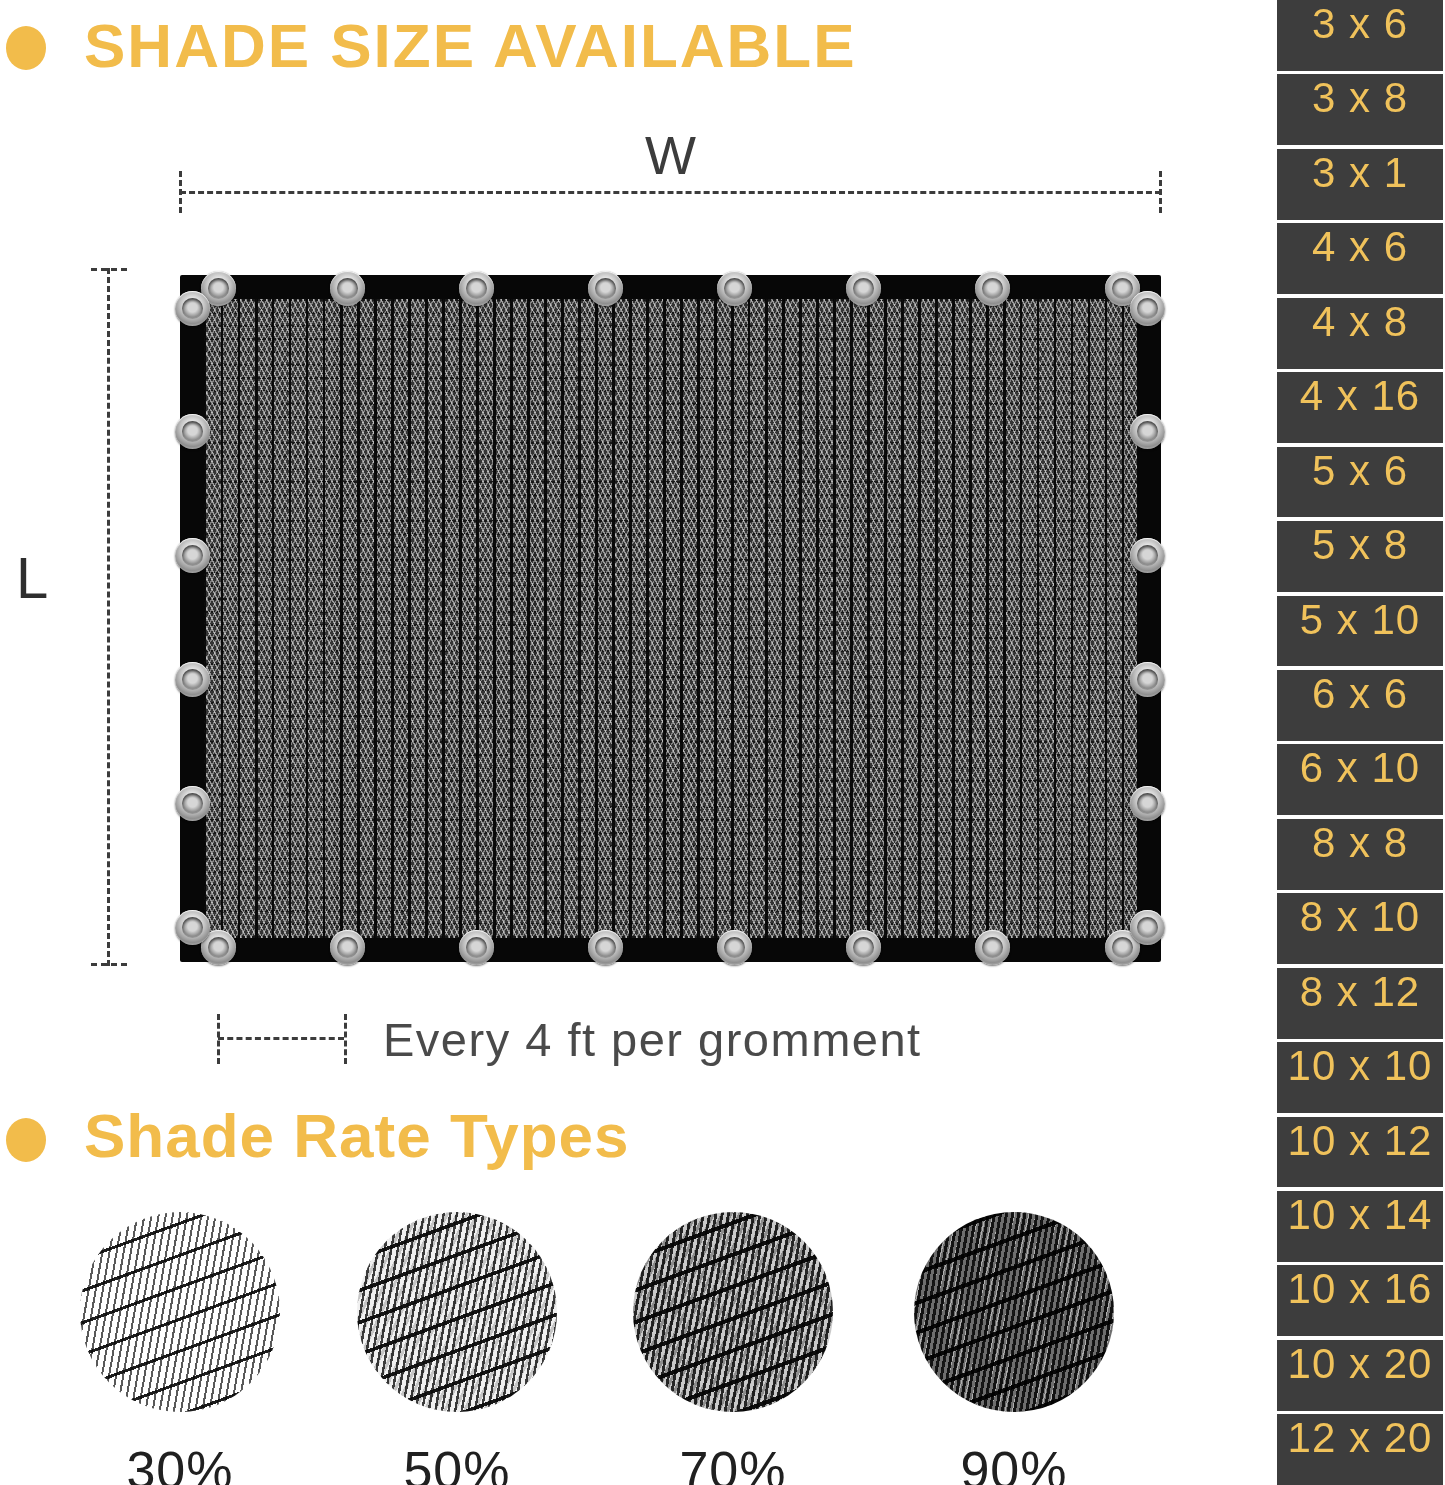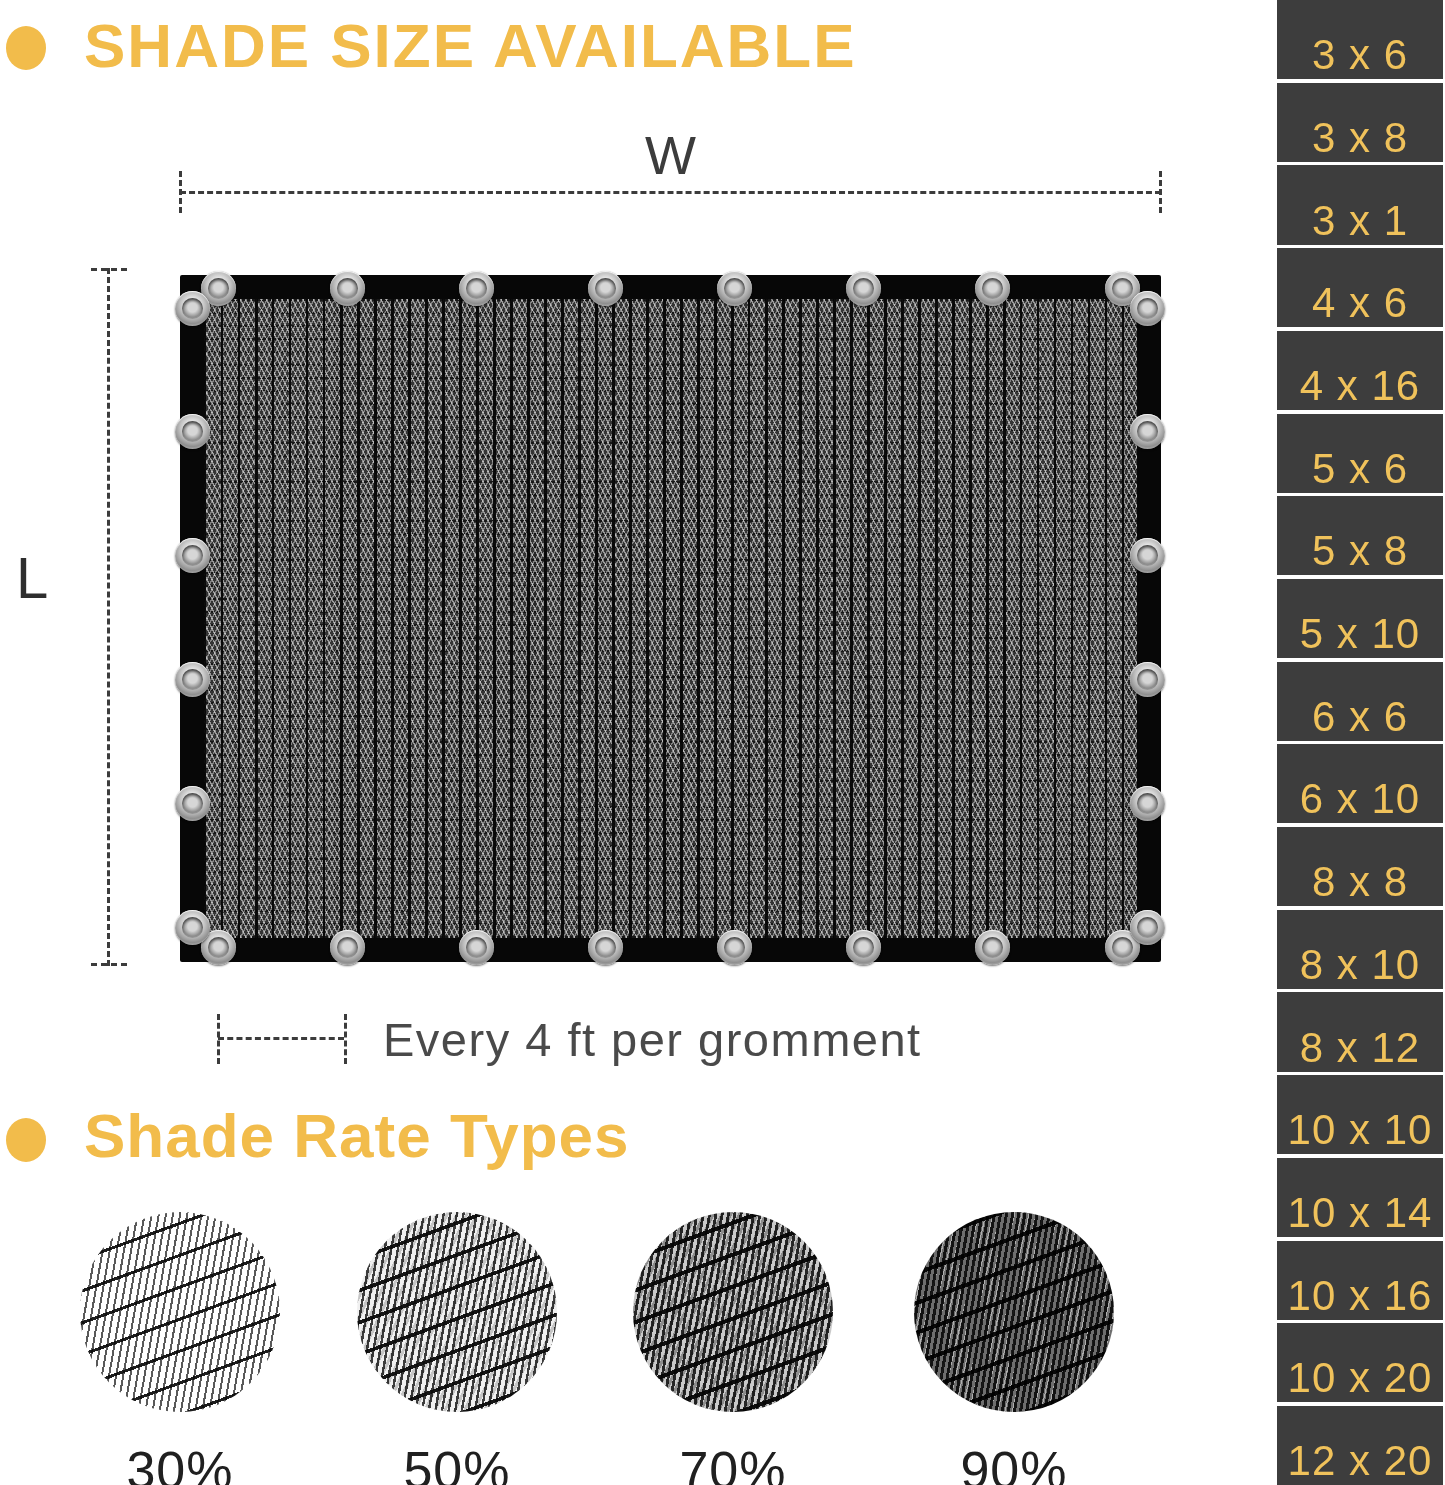--- a/index.html
+++ b/index.html
@@ -20,21 +20,21 @@
   .bullet-1{left:6px;top:26px;}
   .bullet-2{left:6px;top:1118px;}
   .title-1{position:absolute;left:84px;top:10px;font-size:62px;font-weight:900;
            letter-spacing:2px;color:var(--accent);white-space:nowrap;}
   .title-2{position:absolute;left:84px;top:1100px;font-size:62px;font-weight:800;
            letter-spacing:1px;color:var(--accent);white-space:nowrap;}
 
   
   .size-column{position:absolute;right:2px;top:0;width:166px;height:1485px;
                display:flex;flex-direction:column;gap:3.6px;}
-  .size-box{flex:1;background:var(--size-box-bg);display:flex;align-items:flex-end;justify-content:center;}
+  .size-box{flex:1;background:var(--size-box-bg);display:flex;align-items:flex-start;justify-content:center;}
   .size-box span{color:var(--size-text);font-size:42px;font-weight:500;letter-spacing:1px;white-space:nowrap;}
 
   
   .w-label{position:absolute;left:180px;top:124px;width:981px;text-align:center;
            font-size:54px;font-weight:500;color:var(--dim-lines);}
   .w-line{position:absolute;left:180px;top:191px;width:981px;border-top:3px dashed var(--dim-lines);}
   .w-tick{position:absolute;top:171px;height:42px;border-left:3px dashed var(--dim-lines);}
   .w-tick.left{left:179px;}
   .w-tick.right{left:1159px;}
 
@@ -110,20 +110,23 @@
       <div class="size-box">
         <span>3 x 8</span>
       </div>
       <div class="size-box">
         <span>3 x 1</span>
       </div>
       <div class="size-box">
         <span>4 x 6</span>
       </div>
       <div class="size-box">
+        <span>4 x 8</span>
+      </div>
+      <div class="size-box">
         <span>4 x 16</span>
       </div>
       <div class="size-box">
         <span>5 x 6</span>
       </div>
       <div class="size-box">
         <span>5 x 8</span>
       </div>
       <div class="size-box">
         <span>5 x 10</span>
@@ -138,20 +141,23 @@
         <span>8 x 8</span>
       </div>
       <div class="size-box">
         <span>8 x 10</span>
       </div>
       <div class="size-box">
         <span>8 x 12</span>
       </div>
       <div class="size-box">
         <span>10 x 10</span>
+      </div>
+      <div class="size-box">
+        <span>10 x 12</span>
       </div>
       <div class="size-box">
         <span>10 x 14</span>
       </div>
       <div class="size-box">
         <span>10 x 16</span>
       </div>
       <div class="size-box">
         <span>10 x 20</span>
       </div>

